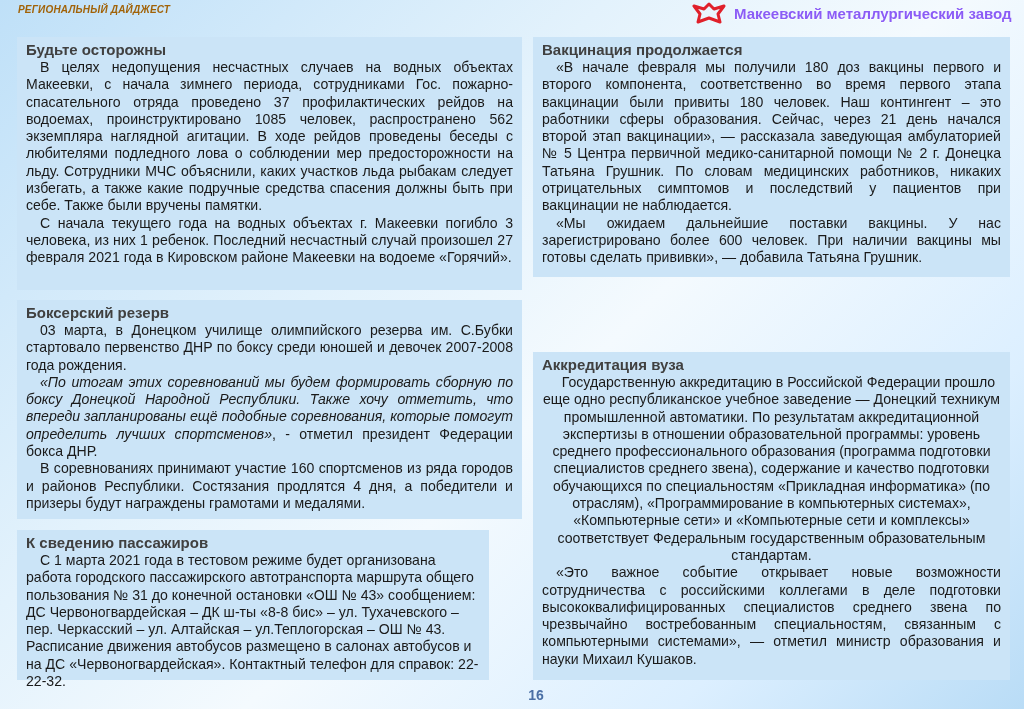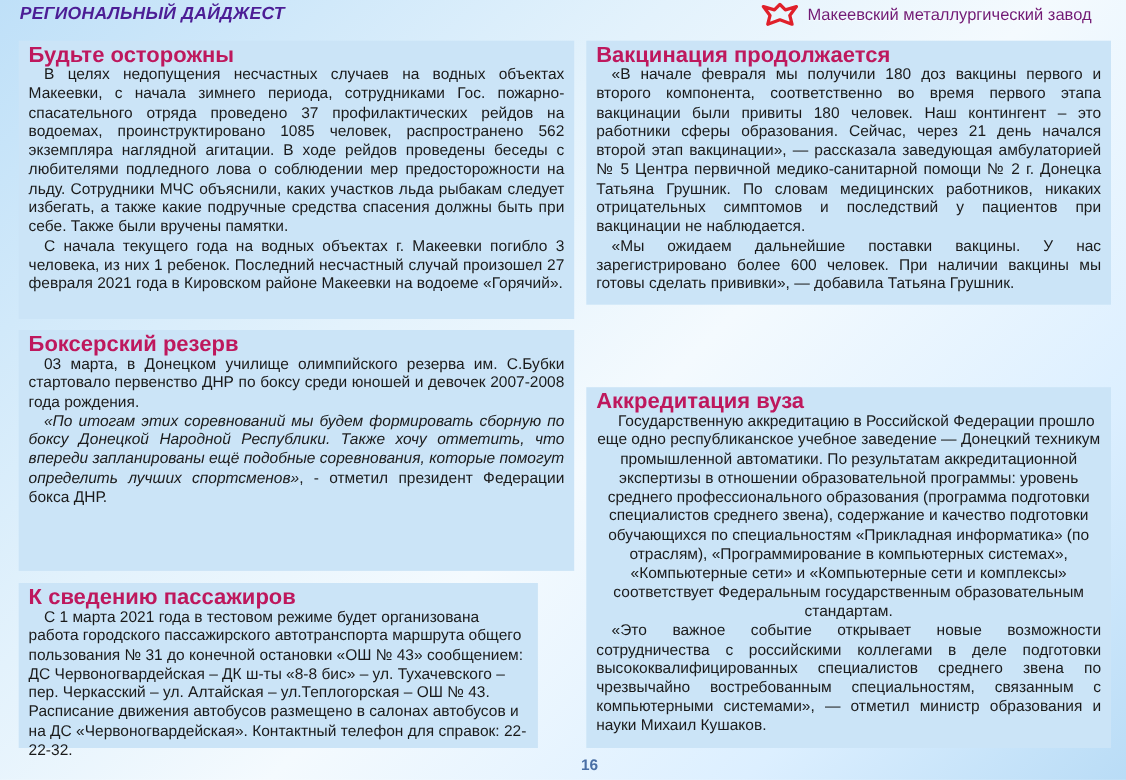--- a/index.html
+++ b/index.html
@@ -7,40 +7,40 @@
   body {
     position: relative;
     font-family: "Liberation Sans", sans-serif;
     background: linear-gradient(135deg, #bfe0f8 0%, #e3f2fc 35%, #f4fafe 55%, #dcefff 80%, #b9dcf6 100%);
     color: #1a1a1a;
   }
   .header-title {
     position: absolute; left: 18px; top: 4px;
     font-family: "Liberation Sans", sans-serif;
     font-weight: bold; font-style: italic;
-    font-size: 16px; color: #4c1d95; letter-spacing: 0.2px;
+    font-size: 10px; color: #a16207; letter-spacing: 0.2px;
   }
   .brand {
     position: absolute; left: 692px; top: 2px; height: 22px;
     display: flex; align-items: center; gap: 8px;
   }
   .brand-logo { width: 34px; height: 22px; display: block; }
   .brand-name {
-    font-weight: normal; font-size: 15px; color: #701a75;
+    font-weight: bold; font-size: 15px; color: #8b5cf6;
     text-shadow: 0 1px 1px rgba(255,255,255,0.8);
   }
   .box {
     position: absolute;
     background: #cbe4f7;
     padding: 4px 9px 0 9px;
     font-size: 14.1px; line-height: 17.3px;
   }
   .box h2 {
-    font-size: 20px; font-weight: bold; line-height: 18px;
-    margin-bottom: 0px; color: #be185d;
+    font-size: 15px; font-weight: bold; line-height: 18px;
+    margin-bottom: 0px; color: #404040;
   }
   .box p {
     text-align: justify;
     text-indent: 14px;
   }
   .box p.left { text-align: center; }
   .box p .ital { font-style: italic; }
   #box-l1 { left: 17px; top: 37px; width: 505px; height: 253px; }
   #box-l2 { left: 17px; top: 300px; width: 505px; height: 219px; }
   #box-l3 { left: 17px; top: 530px; width: 472px; height: 150px; }
@@ -67,20 +67,21 @@
 <section class="box" id="box-l1">
   <h2>Будьте осторожны</h2>
   <p>В целях недопущения несчастных случаев на водных объектах Макеевки, с начала зимнего периода, сотрудниками Гос. пожарно-спасательного отряда проведено 37 профилактических рейдов на водоемах, проинструктировано 1085 человек, распространено 562 экземпляра наглядной агитации. В ходе рейдов проведены беседы с любителями подледного лова о соблюдении мер предосторожности на льду. Сотрудники МЧС объяснили, каких участков льда рыбакам следует избегать, а также какие подручные средства спасения должны быть при себе. Также были вручены памятки.</p>
   <p>С начала текущего года на водных объектах г. Макеевки погибло 3 человека, из них 1 ребенок. Последний несчастный случай произошел 27 февраля 2021 года в Кировском районе Макеевки на водоеме «Горячий».</p>
 </section>
 
 <section class="box" id="box-l2">
   <h2>Боксерский резерв</h2>
   <p>03 марта, в Донецком училище олимпийского резерва им. С.Бубки стартовало первенство ДНР по боксу среди юношей и девочек 2007-2008 года рождения.</p>
   <p><span class="ital">«По итогам этих соревнований мы будем формировать сборную по боксу Донецкой Народной Республики. Также хочу отметить, что впереди запланированы ещё подобные соревнования, которые помогут определить лучших спортсменов»</span><span>, - отметил президент Федерации бокса ДНР.</span></p>
+  <p>В соревнованиях принимают участие 160 спортсменов из ряда городов и районов Республики. Состязания продлятся 4 дня, а победители и призеры будут награждены грамотами и медалями.</p>
 </section>
 
 <section class="box" id="box-l3">
   <h2>К сведению пассажиров</h2>
   <p>С 1 марта 2021 года в тестовом режиме будет организована работа городского пассажирского автотранспорта маршрута общего пользования № 31 до конечной остановки «ОШ № 43» сообщением: ДС Червоногвардейская – ДК ш-ты «8-8 бис» – ул. Тухачевского – пер. Черкасский – ул. Алтайская – ул.Теплогорская – ОШ № 43. Расписание движения автобусов размещено в салонах автобусов и на ДС «Червоногвардейская». Контактный телефон для справок: 22-22-32.</p>
 </section>
 
 <section class="box" id="box-r1">
   <h2>Вакцинация продолжается</h2>
   <p>«В начале февраля мы получили 180 доз вакцины первого и второго компонента, соответственно во время первого этапа вакцинации были привиты 180 человек. Наш контингент – это работники сферы образования. Сейчас, через 21 день начался второй этап вакцинации», — рассказала заведующая амбулаторией № 5 Центра первичной медико-санитарной помощи № 2 г. Донецка Татьяна Грушник. По словам медицинских работников, никаких отрицательных симптомов и последствий у пациентов при вакцинации не наблюдается.</p>

